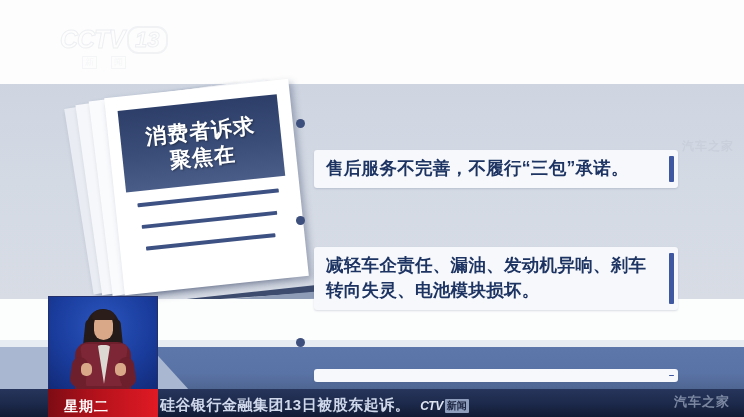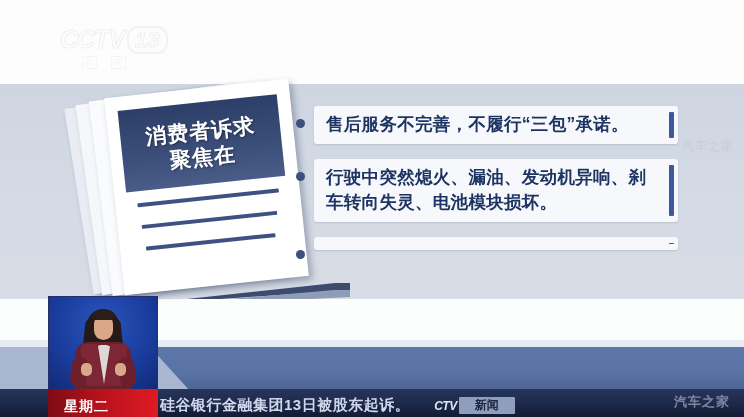--- a/index.html
+++ b/index.html
@@ -56,21 +56,21 @@
   .pline{position:absolute;height:4px;background:#3d5183;border-radius:1px;}
   .pline.l1{left:22px;top:108px;width:142px;}
   .pline.l2{left:24px;top:130px;width:136px;}
   .pline.l3{left:26px;top:152px;width:130px;}
 
   
   .bullets{position:absolute;left:296px;top:106px;width:382px;}
   .bullet-row{position:relative;display:flex;align-items:flex-start;margin-bottom:15px;}
   .dot{flex:0 0 auto;width:9px;height:9px;border-radius:50%;background:#3d4f7d;margin-top:13px;}
   .bubble{position:relative;margin-left:9px;flex:1;background:#f7f8fb;
-    border-radius:3px;padding:6px 14px 7px 12px;box-shadow:0 1px 2px rgba(60,75,110,.18);}
+    border-radius:3px;padding:6px 14px 7px 12px;box-shadow:0 1px 2px rgba(60,75,110,.18);margin-top:44px;}
   .bubble .accent{position:absolute;right:4px;top:6px;bottom:6px;width:5px;
     background:#3f56a1;border-radius:1px;}
   .btxt{color:#1d3463;font-size:17.5px;font-weight:bold;line-height:25px;letter-spacing:.3px;}
 
   
   .pip{position:absolute;left:48px;top:296px;width:108px;height:93px;
     background:linear-gradient(180deg,#1b3fa0 0%,#163490 55%,#122b7c 100%);
     border:1px solid #24306a;overflow:hidden;}
   .pip-wall{position:absolute;left:0;top:0;width:108px;height:93px;
     background:radial-gradient(circle at 50% 30%,#2b55bd 0%,#1a3d9e 55%,#122a77 100%);}
@@ -103,25 +103,25 @@
 
   
   .time-box{position:absolute;left:48px;top:389px;width:110px;height:36px;
     background:linear-gradient(90deg,#7d0c14 0%,#b5121c 45%,#e01a24 100%);
     display:flex;align-items:center;justify-content:center;}
   .time-day{color:#fff;font-size:14px;font-weight:bold;letter-spacing:1px;}
   .time-clock{color:#fff;font-size:11px;font-weight:bold;font-family:"Liberation Mono","DejaVu Sans Mono",monospace;margin-top:28px;}
   .ticker{position:absolute;left:160px;top:389px;width:584px;height:33px;
     display:flex;align-items:center;overflow:hidden;white-space:nowrap;}
   .ticker-txt{color:#cfd8ea;font-size:15px;font-weight:bold;letter-spacing:.5px;}
-  .cctv-mini{display:inline-flex;align-items:center;margin:0 6px 0 24px;vertical-align:middle;justify-content:space-between;}
+  .cctv-mini{display:inline-flex;align-items:center;margin:0 6px 0 10px;vertical-align:middle;justify-content:space-between;}
   .cctv-mini .c1{color:#dfe6f2;font-size:12px;font-weight:bold;font-style:italic;
     letter-spacing:-.5px;}
-  .cctv-mini .c2{background:#8e9ebc;color:#1b2440;font-size:12px;font-weight:bold;
-    padding:0 16px;margin-left:2px;border-radius:1px;}
+  .cctv-mini .c2{background:#8e9ebc;color:#1b2440;font-size:10px;font-weight:bold;
+    padding:0 2px;margin-left:2px;border-radius:1px;}
 
   .watermark{position:absolute;right:14px;bottom:6px;color:#9aa6bd;font-size:13px;
     font-weight:bold;opacity:.75;letter-spacing:1px;}
   .watermark-top{position:absolute;right:10px;top:138px;color:#c2c9d6;font-size:12px;
     font-weight:bold;opacity:.55;letter-spacing:1px;}
 </style>
 </head>
 <body>
 
 <div id="screen">
@@ -168,21 +168,21 @@
       <div class="dot"></div>
       <div class="bubble">
         <div class="btxt">售后服务不完善，不履行“三包”承诺。</div>
         <div class="accent"></div>
       </div>
     </div>
 
     <div class="bullet-row">
       <div class="dot"></div>
       <div class="bubble">
-        <div class="btxt">行驶中突然熄火、漏油、发动机异响、刹车转向失灵、电池模块损坏。</div>
+        <div class="btxt">减轻车企责任、漏油、发动机异响、刹车转向失灵、电池模块损坏。</div>
         <div class="accent"></div>
       </div>
     </div>
 
     <div class="bullet-row">
       <div class="dot"></div>
       <div class="bubble">
         <div class="accent"></div>
       </div>
     </div>

